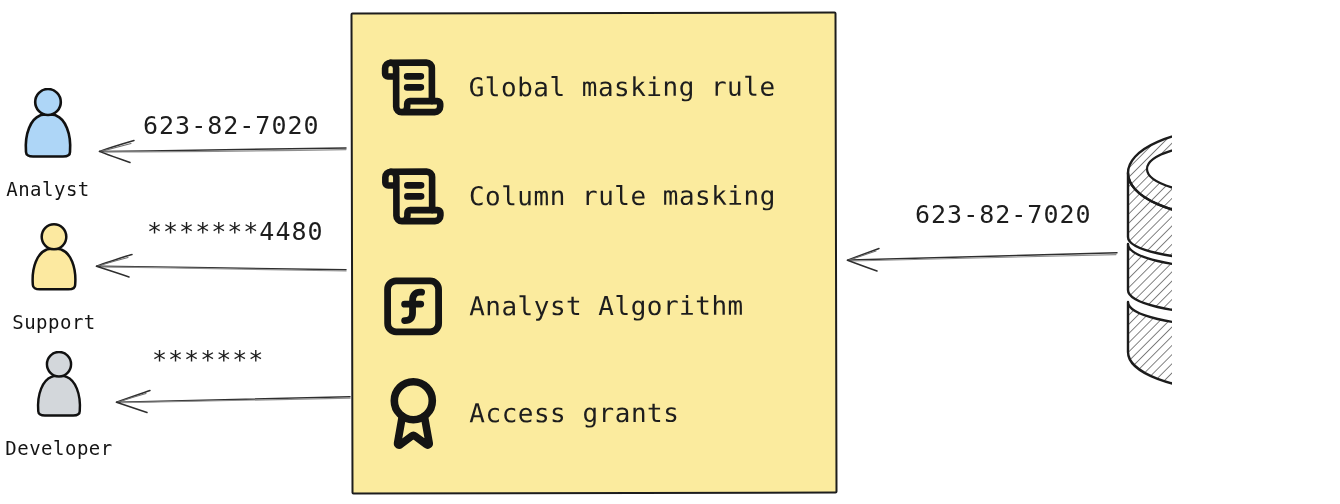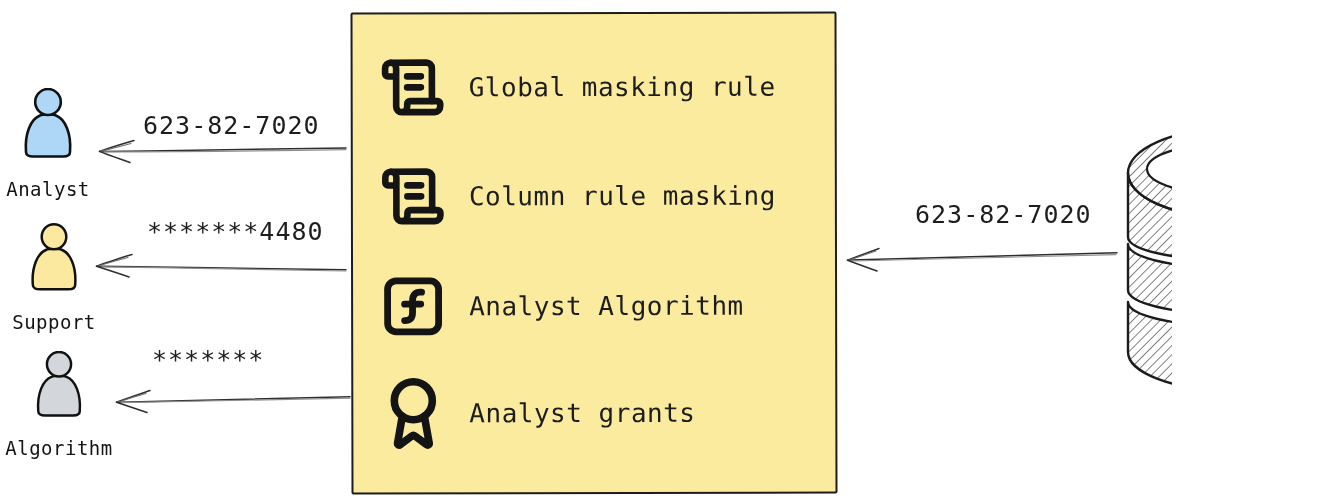--- a/index.html
+++ b/index.html
@@ -132,21 +132,21 @@
       <span class="box-label">Analyst Algorithm</span>
     </div>
 
     <div class="box-row" style="top:359px">
       <span class="icon-wrap">
         <svg width="76" height="76" viewBox="0 0 24 24" fill="none" stroke="#141414" stroke-width="2.4" stroke-linecap="round" stroke-linejoin="round">
           <path d="m15.477 12.89 1.515 8.526a.5.5 0 0 1-.81.47l-3.58-2.687a1 1 0 0 0-1.197 0l-3.586 2.686a.5.5 0 0 1-.81-.469l1.514-8.526"></path>
           <circle cx="12" cy="8" r="6"></circle>
         </svg>
       </span>
-      <span class="box-label">Analyst grants</span>
+      <span class="box-label">Access grants</span>
     </div>
   </div>
 
   <div class="persona" style="left:-10px;top:88px">
     <svg width="52" height="70" viewBox="0 0 52 70">
       <path d="M4,64 C2.5,45 9,31 18,27.5 C20,26 32,26 34,27.5 C43,31 49.5,45 48,64 C48,67 45,68.5 41,68.5 L11,68.5 C7,68.5 4,67 4,64 Z" stroke="#111111" stroke-width="2.6" stroke-linejoin="round" fill="#aed6f7"></path>
       <ellipse cx="26" cy="14" rx="12.8" ry="13" stroke="#111111" stroke-width="2.6" fill="#aed6f7"></ellipse>
     </svg>
     <div class="persona-label">Analyst</div>
   </div>
@@ -157,21 +157,21 @@
       <ellipse cx="26" cy="14" rx="12.8" ry="13" stroke="#111111" stroke-width="2.6" fill="#fce9a0"></ellipse>
     </svg>
     <div class="persona-label">Support</div>
   </div>
 
   <div class="persona" style="left:1px;top:351px">
     <svg width="52" height="66" viewBox="0 0 52 70">
       <path d="M4,64 C2.5,45 9,31 18,27.5 C20,26 32,26 34,27.5 C43,31 49.5,45 48,64 C48,67 45,68.5 41,68.5 L11,68.5 C7,68.5 4,67 4,64 Z" stroke="#111111" stroke-width="2.6" stroke-linejoin="round" fill="#d3d7db"></path>
       <ellipse cx="26" cy="14" rx="12.8" ry="13" stroke="#111111" stroke-width="2.6" fill="#d3d7db"></ellipse>
     </svg>
-    <div class="persona-label">Algorithm</div>
+    <div class="persona-label">Developer</div>
   </div>
 
   <div class="value-label" style="left:143px;top:111px">623-82-7020</div>
   <div class="value-label" style="left:147px;top:217px">*******4480</div>
   <div class="value-label" style="left:152px;top:345px">*******</div>
   <div class="value-label" style="left:915px;top:200px">623-82-7020</div>
 
 </div>
 
 </body></html>

